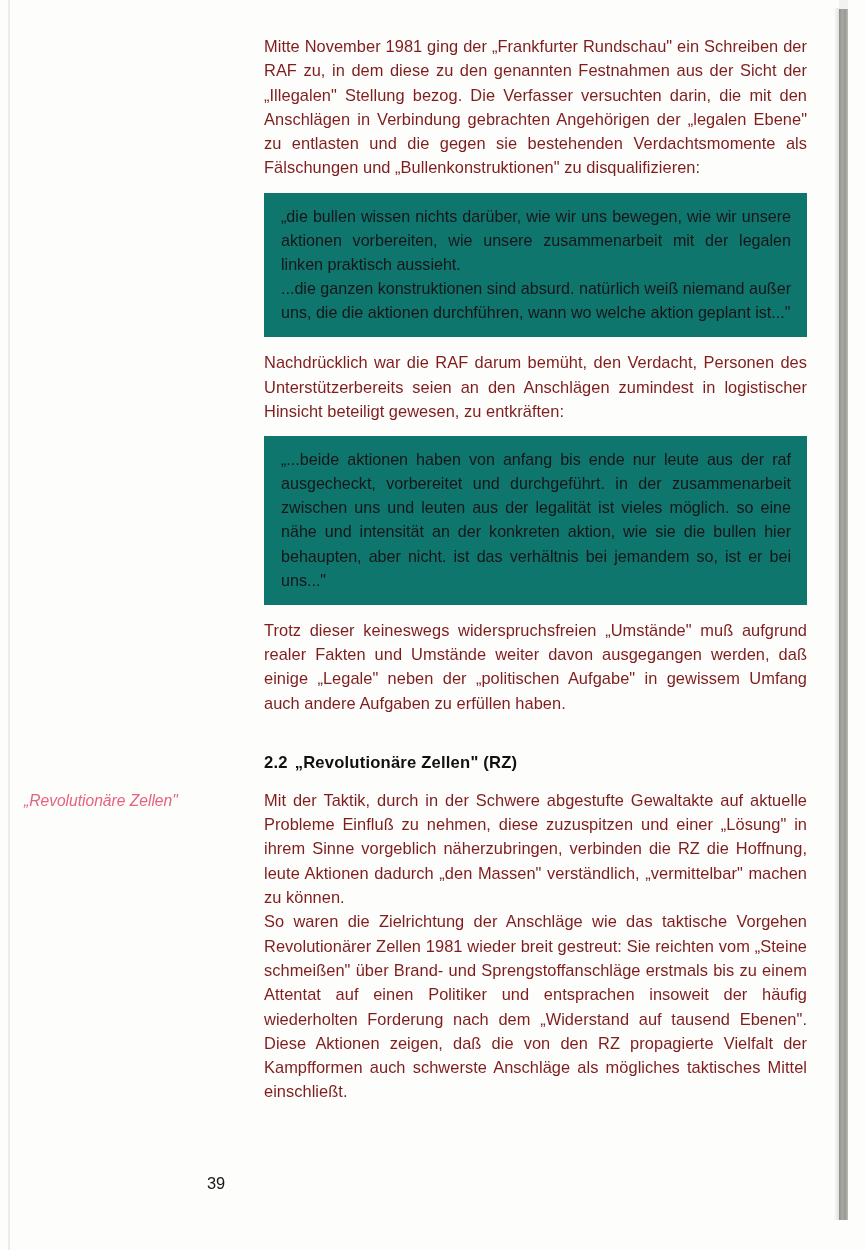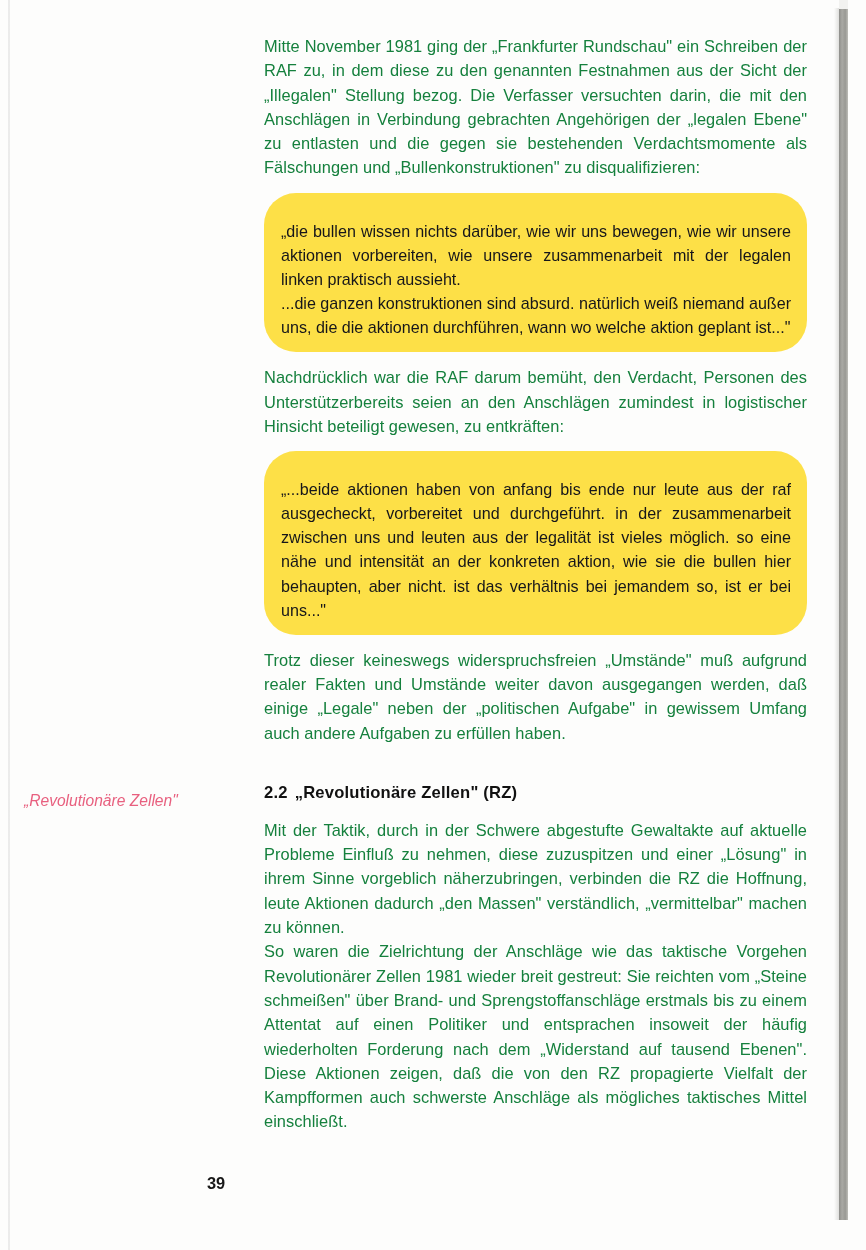--- a/index.html
+++ b/index.html
@@ -61,34 +61,33 @@
     left: 264px;
     width: 543px;
   }
 
   p.body-text {
     margin: 0;
     font-size: 16.4px;
     line-height: 24.3px;
     text-align: justify;
     letter-spacing: 0.05px;
-    color: #15803d;
+    color: #7f1d1d;
   }
   p.body-text + p.body-text {
     margin-top: 0px;
   }
   .para-gap {
     height: 13px;
   }
 
   .quote-box {
-    background: #fde047;
-    padding: 26px 16px 13px 17px;
+    background: #0f766e;
+    padding: 11px 16px 13px 17px;
     box-sizing: border-box;
-    border-radius: 32px;
   }
   .quote-box p {
     margin: 0;
     font-size: 16.1px;
     line-height: 24.1px;
     text-align: justify;
     color: #16161a;
   }
 
   h2.section-heading {
@@ -128,21 +127,21 @@
   <div class="scan-edge-right-shadow"></div>
   <div class="scan-edge-right"></div>
   <div class="scan-top-nick"></div>
 
   <div class="margin-col" style="top: 789px;">
     <div class="margin-note">
       <div>„Revolutionäre Zellen"</div>
     </div>
   </div>
 
-  <div class="page-number" style="top: 1171px; font-weight: bold;">39</div>
+  <div class="page-number" style="top: 1171px;">39</div>
 
   <div class="body-col" style="top: 34px;">
 
     <p class="body-text">Mitte November 1981 ging der „Frankfurter Rundschau" ein Schreiben der RAF zu, in dem diese zu den genannten Festnahmen aus der Sicht der „Illegalen" Stellung bezog. Die Verfasser versuchten darin, die mit den Anschlägen in Verbindung gebrachten Angehörigen der „legalen Ebene" zu entlasten und die gegen sie bestehenden Verdachtsmomente als Fälschungen und „Bullenkonstruktionen" zu disqualifizieren:</p>
 
     <div class="para-gap"></div>
 
     <div class="quote-box">
       <p>„die bullen wissen nichts darüber, wie wir uns bewegen, wie wir unsere aktionen vorbereiten, wie unsere zusammenarbeit mit der legalen linken praktisch aussieht.</p>
       <p>...die ganzen konstruktionen sind absurd. natürlich weiß niemand außer uns, die die aktionen durchführen, wann wo welche aktion geplant ist..."</p>

